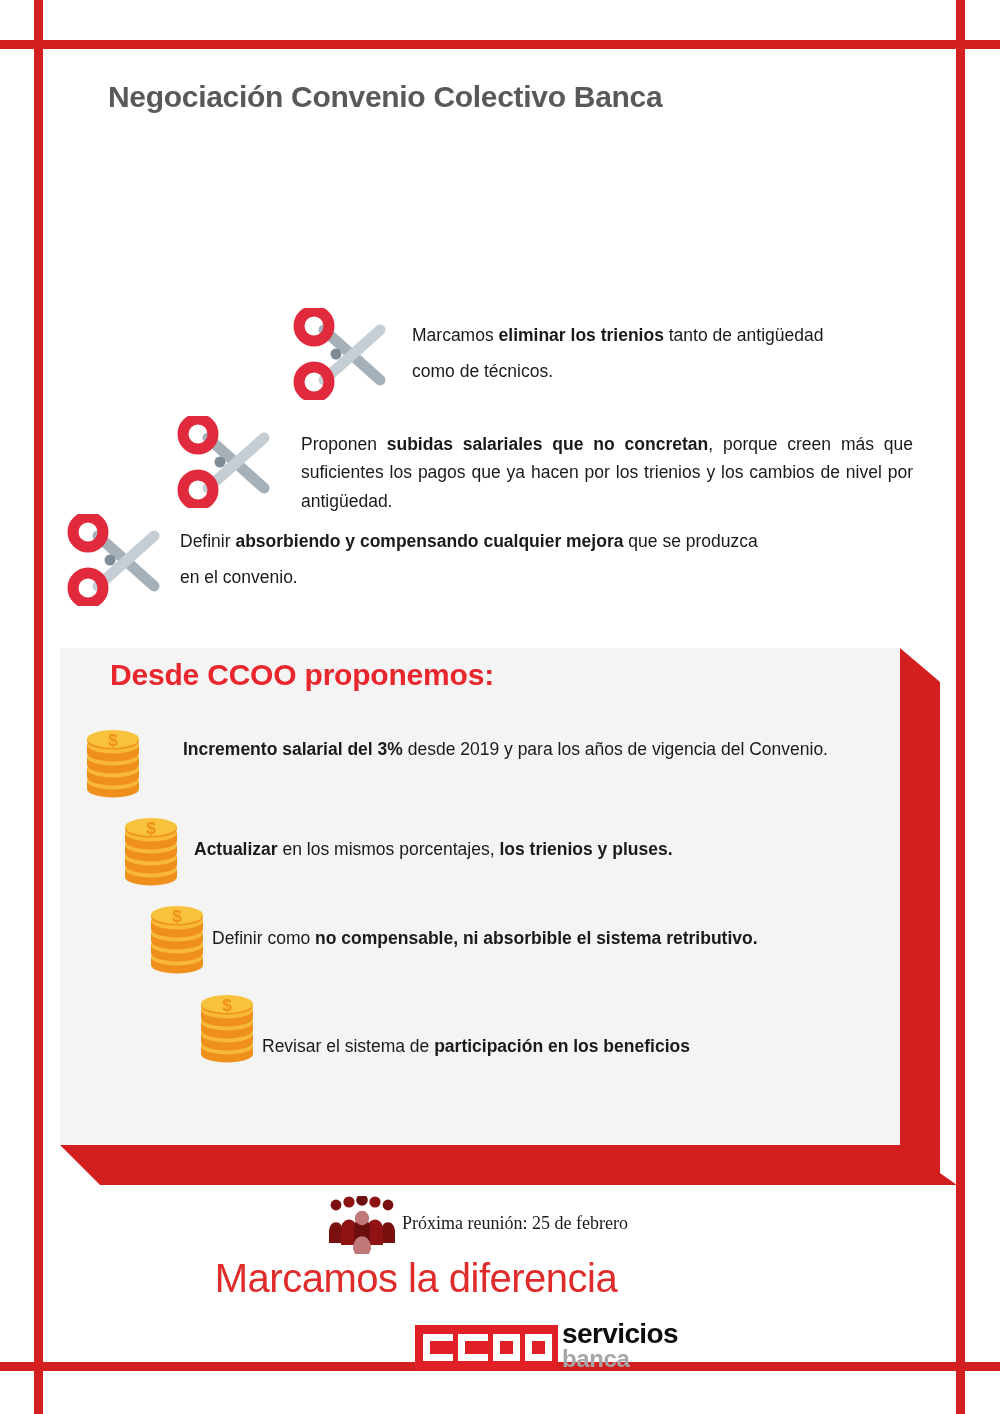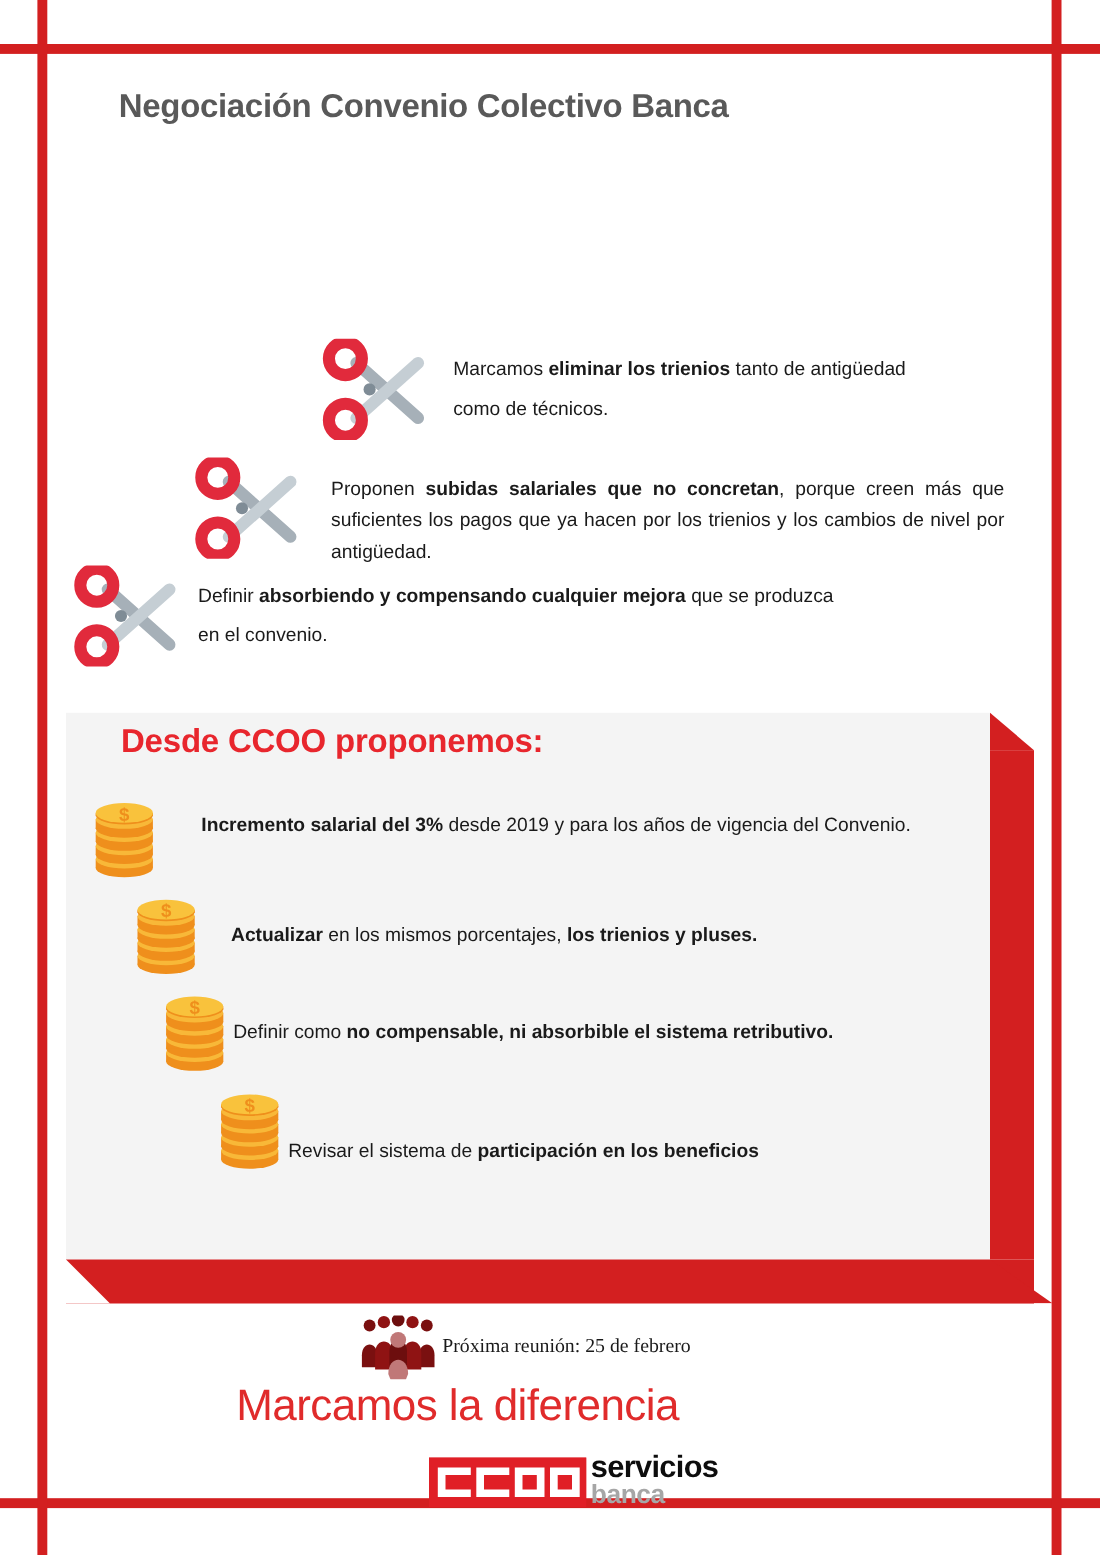--- a/index.html
+++ b/index.html
@@ -52,21 +52,21 @@
   .coin-text b{font-weight:bold;}
   .coins{position:absolute;}
   .coins svg{display:block;}
 
   
   #people{position:absolute;left:327px;top:1196px;}
   #next-meeting{position:absolute;left:402px;top:1213px;font-size:18px;color:#1a1a1a;font-family:Liberation Serif, serif;}
   #slogan{position:absolute;left:0;top:1256px;width:832px;text-align:center;
      font-size:40px;color:#e02b2b;letter-spacing:-0.5px;}
 
-  #logo{position:absolute;left:390px;top:1325px;width:190px;height:33px;}
+  #logo{position:absolute;left:415px;top:1325px;width:190px;height:33px;}
   #logo-block{position:absolute;left:0;top:0;width:143px;height:45px;background:#e01f26;}
   #logo-word{position:absolute;left:147px;top:-4px;}
   #logo-servicios{font-size:28px;font-weight:bold;color:#0d0d0d;line-height:0.95;letter-spacing:-0.6px;}
   #logo-banca{font-size:24px;font-weight:bold;color:#a6a6a6;line-height:0.95;letter-spacing:-0.4px;}
 </style>
 </head>
 <body>
 
 <div class="page">
 
@@ -180,21 +180,21 @@
         <ellipse cx="31" cy="30" rx="26" ry="8.5" fill="#f8b838"></ellipse>
         <ellipse cx="31" cy="26" rx="26" ry="8.5" fill="#ef8f1c"></ellipse>
         <rect x="5" y="18" width="52" height="8" fill="#ef8f1c"></rect>
         <ellipse cx="31" cy="18" rx="26" ry="8.5" fill="#f8b838"></ellipse>
         <ellipse cx="31" cy="14" rx="26" ry="8.5" fill="#ef8f1c"></ellipse>
         <rect x="5" y="12" width="52" height="3" fill="#ef8f1c"></rect>
         <ellipse cx="31" cy="12" rx="26" ry="9" fill="#f9c23c"></ellipse>
         <text x="31" y="19" font-family="'Liberation Sans',sans-serif" font-size="17" font-weight="bold" fill="#ef8f1c" text-anchor="middle">$</text>
       </svg>
     </div>
-    <div class="coin-text" style="left:194px;top:835px;width:700px;margin-left:16px;"><b>Actualizar</b><span> en los mismos porcentajes, </span><b>los trienios y pluses.</b></div>
+    <div class="coin-text" style="left:194px;top:835px;width:700px;"><b>Actualizar</b><span> en los mismos porcentajes, </span><b>los trienios y pluses.</b></div>
   </div>
 
   <div class="coin-item">
     <div class="coins" style="left:146px;top:903px;">
       <svg width="62" height="72" viewBox="0 0 62 72">
         <ellipse cx="31" cy="62" rx="26" ry="8.5" fill="#ef8f1c"></ellipse>
         <rect x="5" y="54" width="52" height="8" fill="#ef8f1c"></rect>
         <ellipse cx="31" cy="54" rx="26" ry="8.5" fill="#f8b838"></ellipse>
         <ellipse cx="31" cy="50" rx="26" ry="8.5" fill="#ef8f1c"></ellipse>
         <rect x="5" y="42" width="52" height="8" fill="#ef8f1c"></rect>

